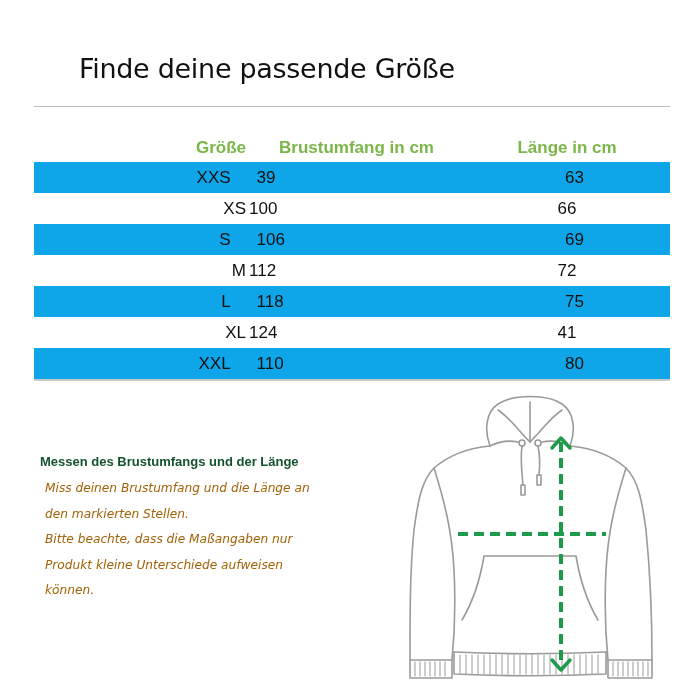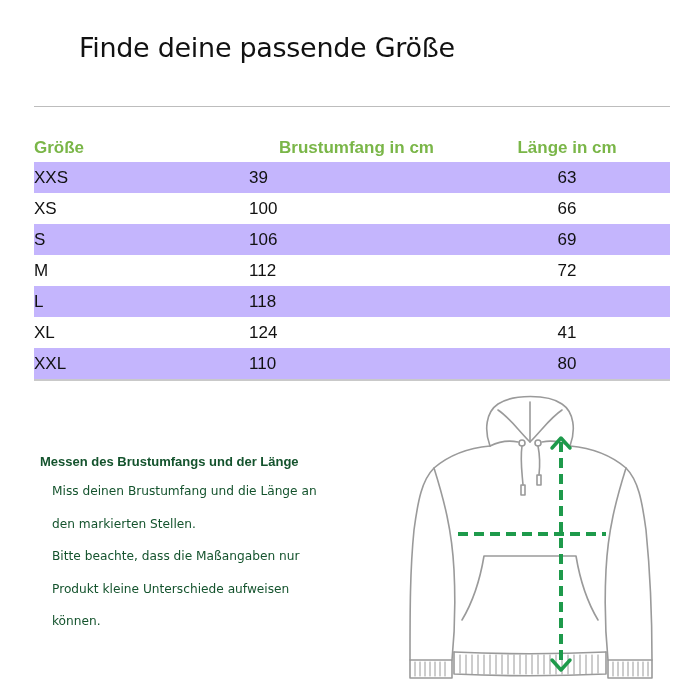--- a/index.html
+++ b/index.html
@@ -1,30 +1,30 @@
 <!DOCTYPE html>
 <html><head>
   <meta charset="utf-8">
   <style>
     html, body { margin: 0; padding: 0; background: #ffffff; }
     body { width: 700px; height: 700px; position: relative; overflow: hidden; font-family: "Liberation Sans", sans-serif; color: #111; }
-    .title { position: absolute; left: 79px; top: 32px; font-size: 27px; font-family: "DejaVu Sans", sans-serif; font-weight: 400; color: #111; letter-spacing: -0.3px; }
+    .title { position: absolute; left: 79px; top: 53px; font-size: 27px; font-family: "DejaVu Sans", sans-serif; font-weight: 400; color: #111; letter-spacing: -0.3px; }
     .title-rule { position: absolute; left: 34px; top: 106px; width: 636px; height: 1px; background: #bdbdbd; }
     .table { position: absolute; left: 34px; top: 134px; width: 636px; }
     .thead { display: flex; height: 28px; align-items: center; }
     .th { font-weight: bold; font-size: 17px; color: #7ab648; text-align: center; }
     .row { display: flex; height: 31px; align-items: center; font-size: 17px; color: #111; }
-    .row.shaded { background: #c4b5fd; }
-    .c1 { width: 212px; text-align: left; }
+    .row.shaded { background: #0ea5e9; gap: 23px; }
+    .c1 { width: 212px; text-align: right; }
     .c2 { width: 215px; padding-left: 3px; }
     .c3 { width: 206px; text-align: center; }
     .table-bottom { height: 2px; background: #c9c9c9; }
     .measure { position: absolute; left: 40px; top: 454px; width: 310px; }
     .measure-title { font-weight: bold; font-size: 13px; color: #14532d; margin-bottom: 9px; }
-    .measure-text p { margin: 12px; font-size: 13px; line-height: 20.5px; color: #14532d; font-family: "DejaVu Sans", sans-serif; font-size: 12.2px; }
+    .measure-text p { margin: 5px; font-size: 13px; line-height: 20.5px; color: #a16207; font-family: "DejaVu Sans", sans-serif; font-size: 12.2px; font-style: italic; }
     .hoodie { position: absolute; left: 398px; top: 390px; }
   </style>
 </head>
 <body>
 
 <div class="title">Finde deine passende Größe</div>
 <div class="title-rule"></div>
 
 <div class="table">
   <div class="thead">
@@ -48,20 +48,21 @@
     <div class="c3">69</div>
   </div>
   <div class="row">
     <div class="c1">M</div>
     <div class="c2">112</div>
     <div class="c3">72</div>
   </div>
   <div class="row shaded">
     <div class="c1">L</div>
     <div class="c2">118</div>
+    <div class="c3">75</div>
   </div>
   <div class="row">
     <div class="c1">XL</div>
     <div class="c2">124</div>
     <div class="c3">41</div>
   </div>
   <div class="row shaded">
     <div class="c1">XXL</div>
     <div class="c2">110</div>
     <div class="c3">80</div>

